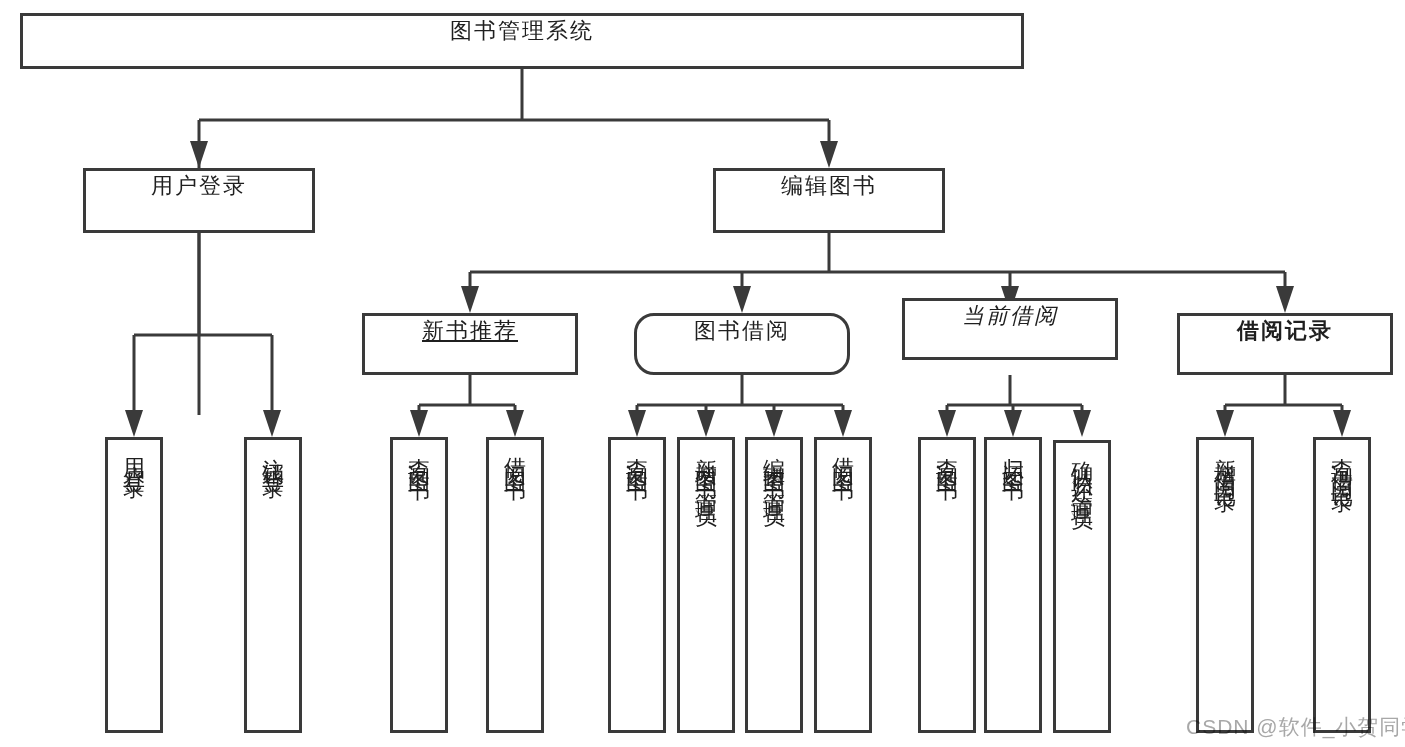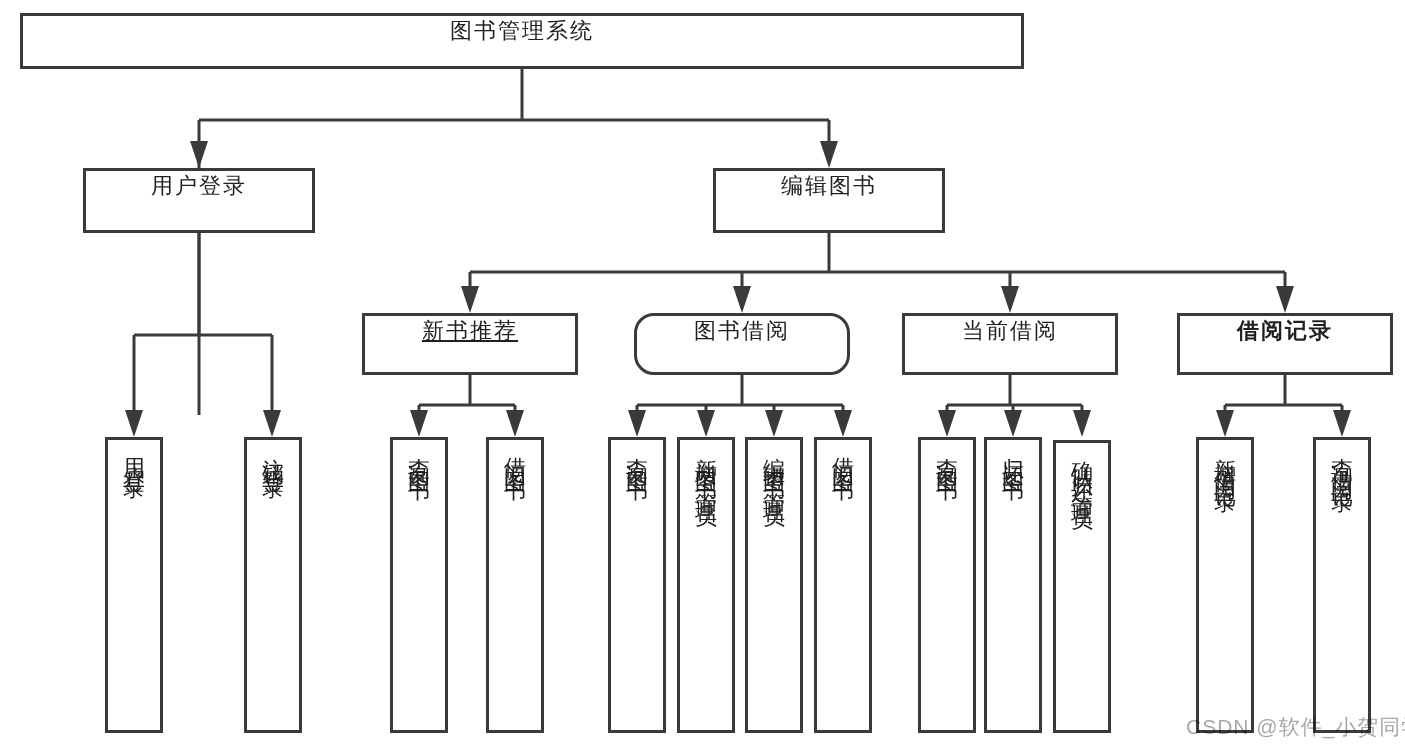--- a/index.html
+++ b/index.html
@@ -111,21 +111,21 @@
   <div class="node h" style="left:713px; top:168px; width:232px; height:65px;">
     <span>编辑图书</span>
   </div>
 
   <div class="node h" style="left:362px; top:313px; width:216px; height:62px;text-decoration:underline;">
     <span>新书推荐</span>
   </div>
   <div class="node h" style="left:634px; top:313px; width:216px; height:62px;border-radius:20px;">
     <span>图书借阅</span>
   </div>
-  <div class="node h" style="left:902px; top:313px; width:216px; height:62px;">
+  <div class="node h" style="left:902px; top:298px; width:216px; height:62px;font-style:italic;">
     <span>当前借阅</span>
   </div>
   <div class="node h" style="left:1177px; top:313px; width:216px; height:62px;font-weight:bold;">
     <span>借阅记录</span>
   </div>
 
   <div class="node v" style="left:105px; top:437px; width:58px; height:296px;">
     <span>用户登录</span>
   </div>
   <div class="node v" style="left:244px; top:437px; width:58px; height:296px;">

